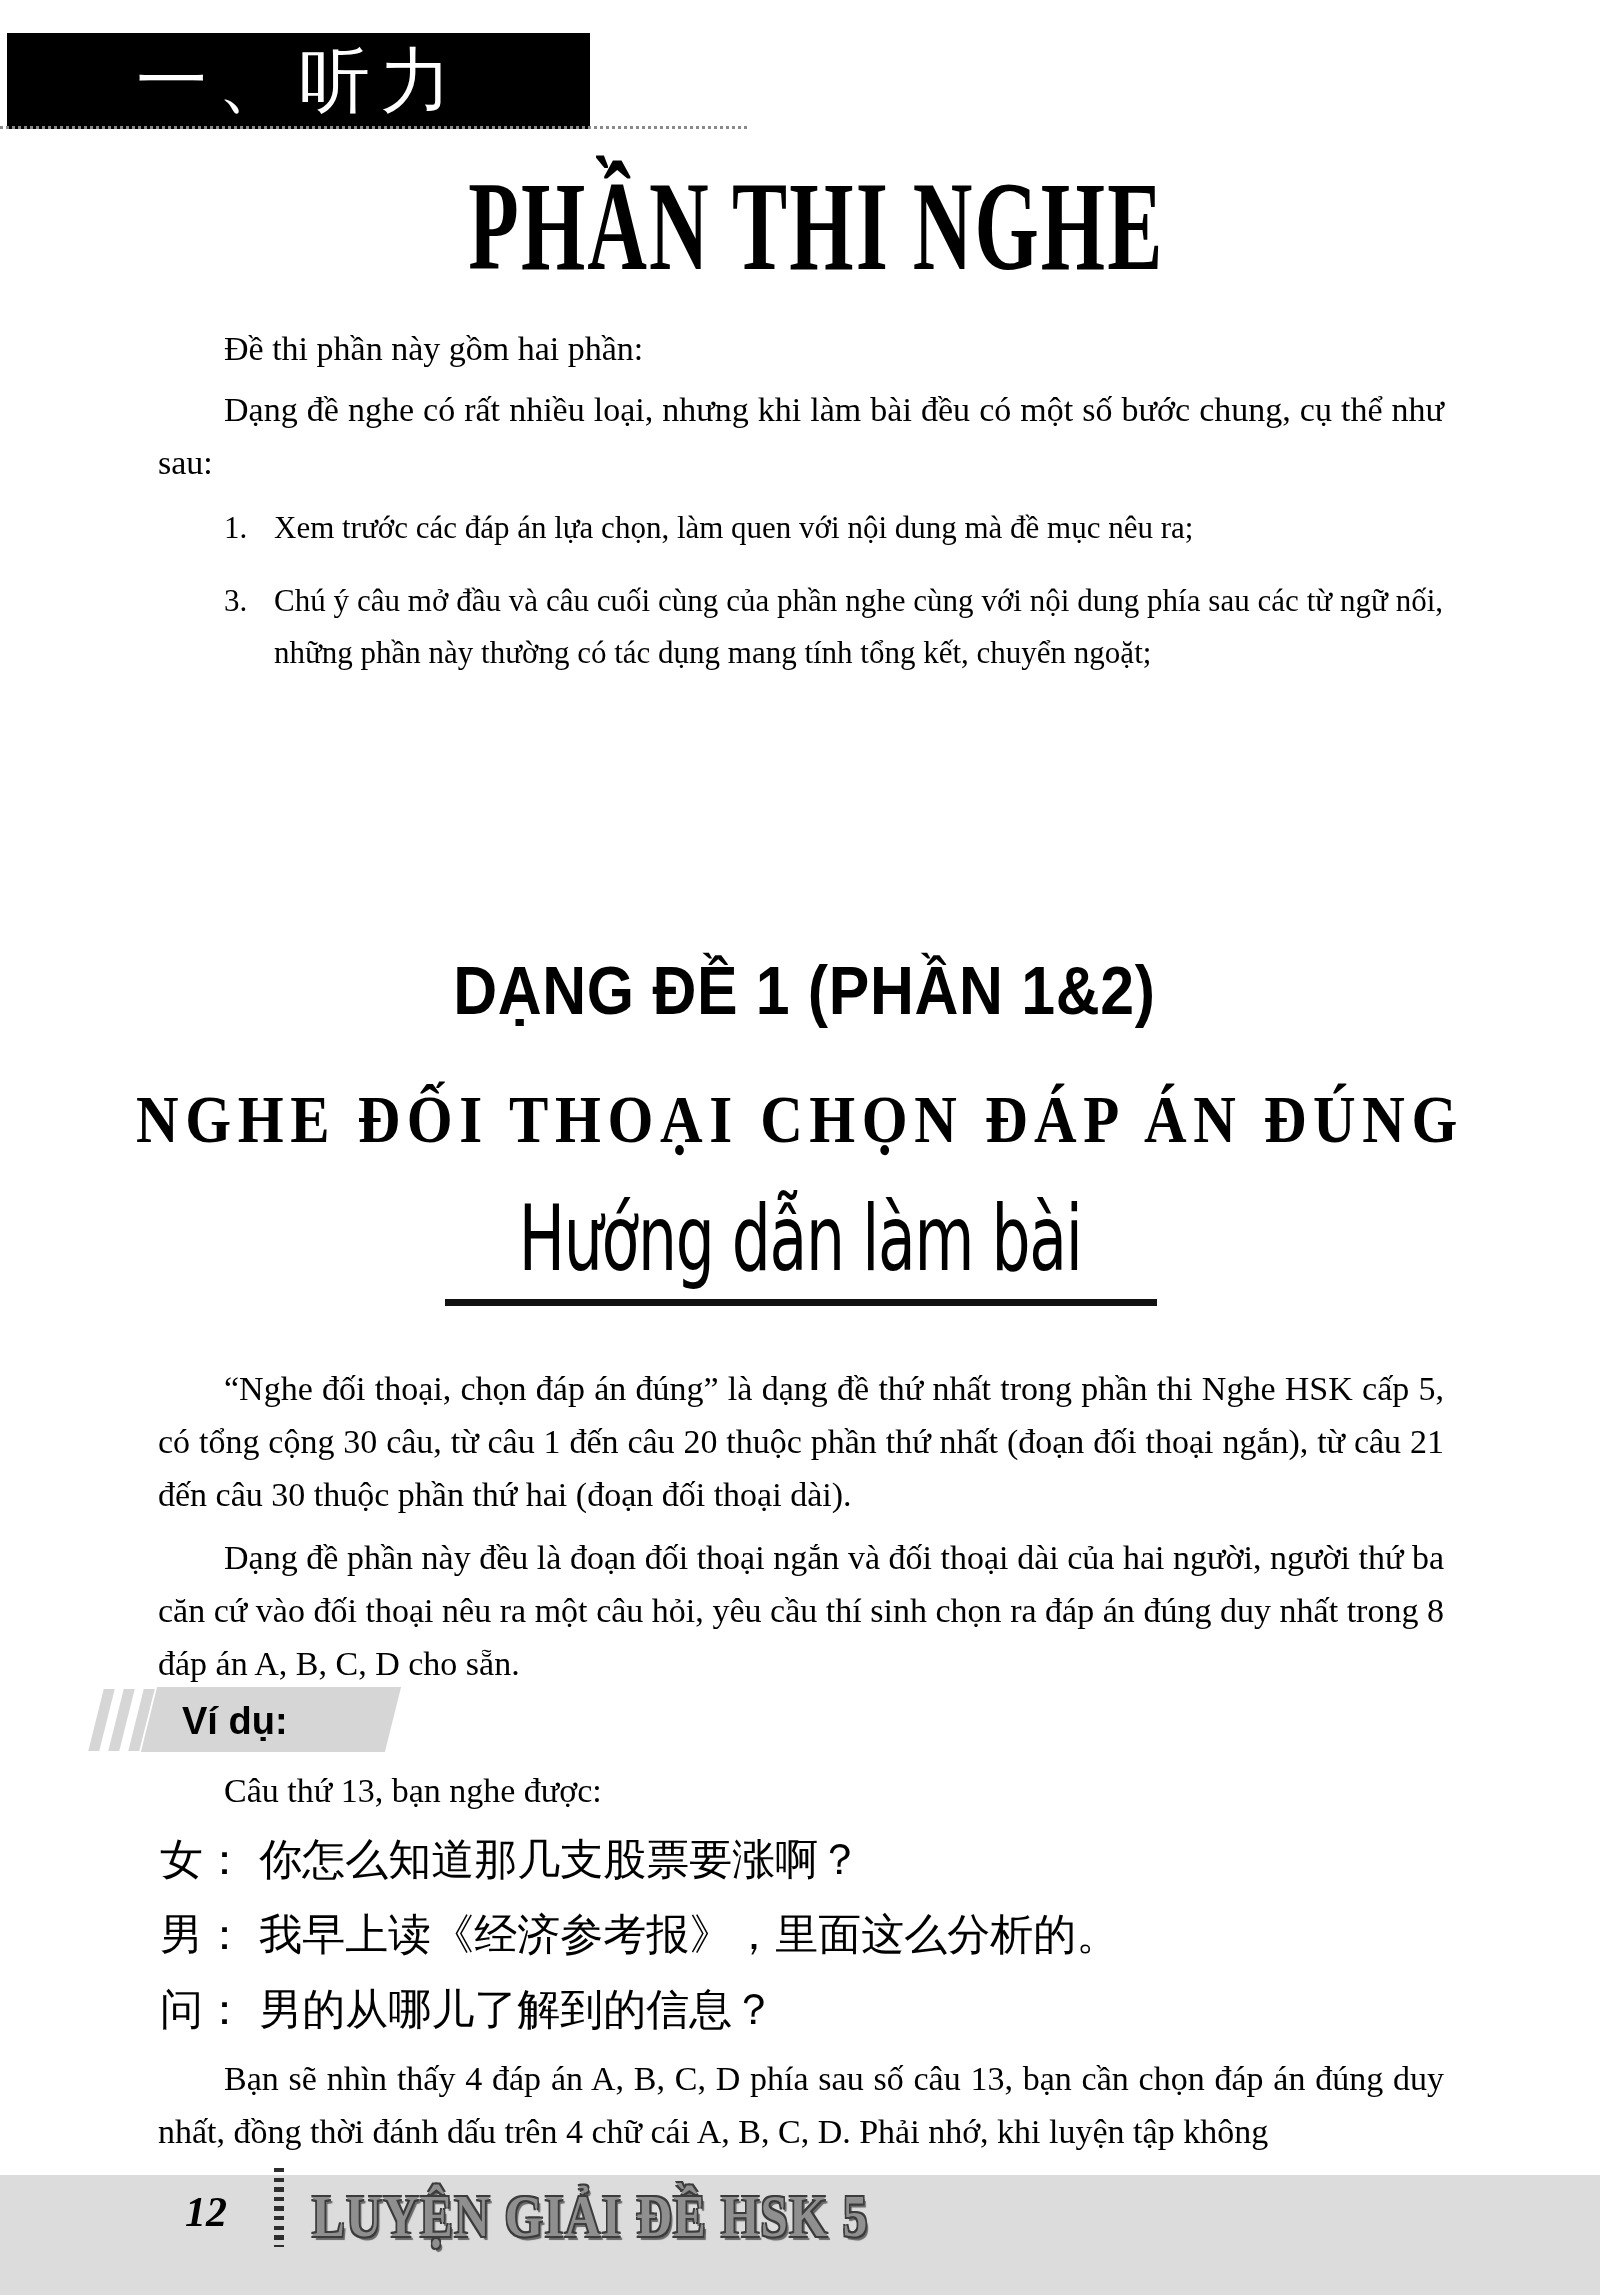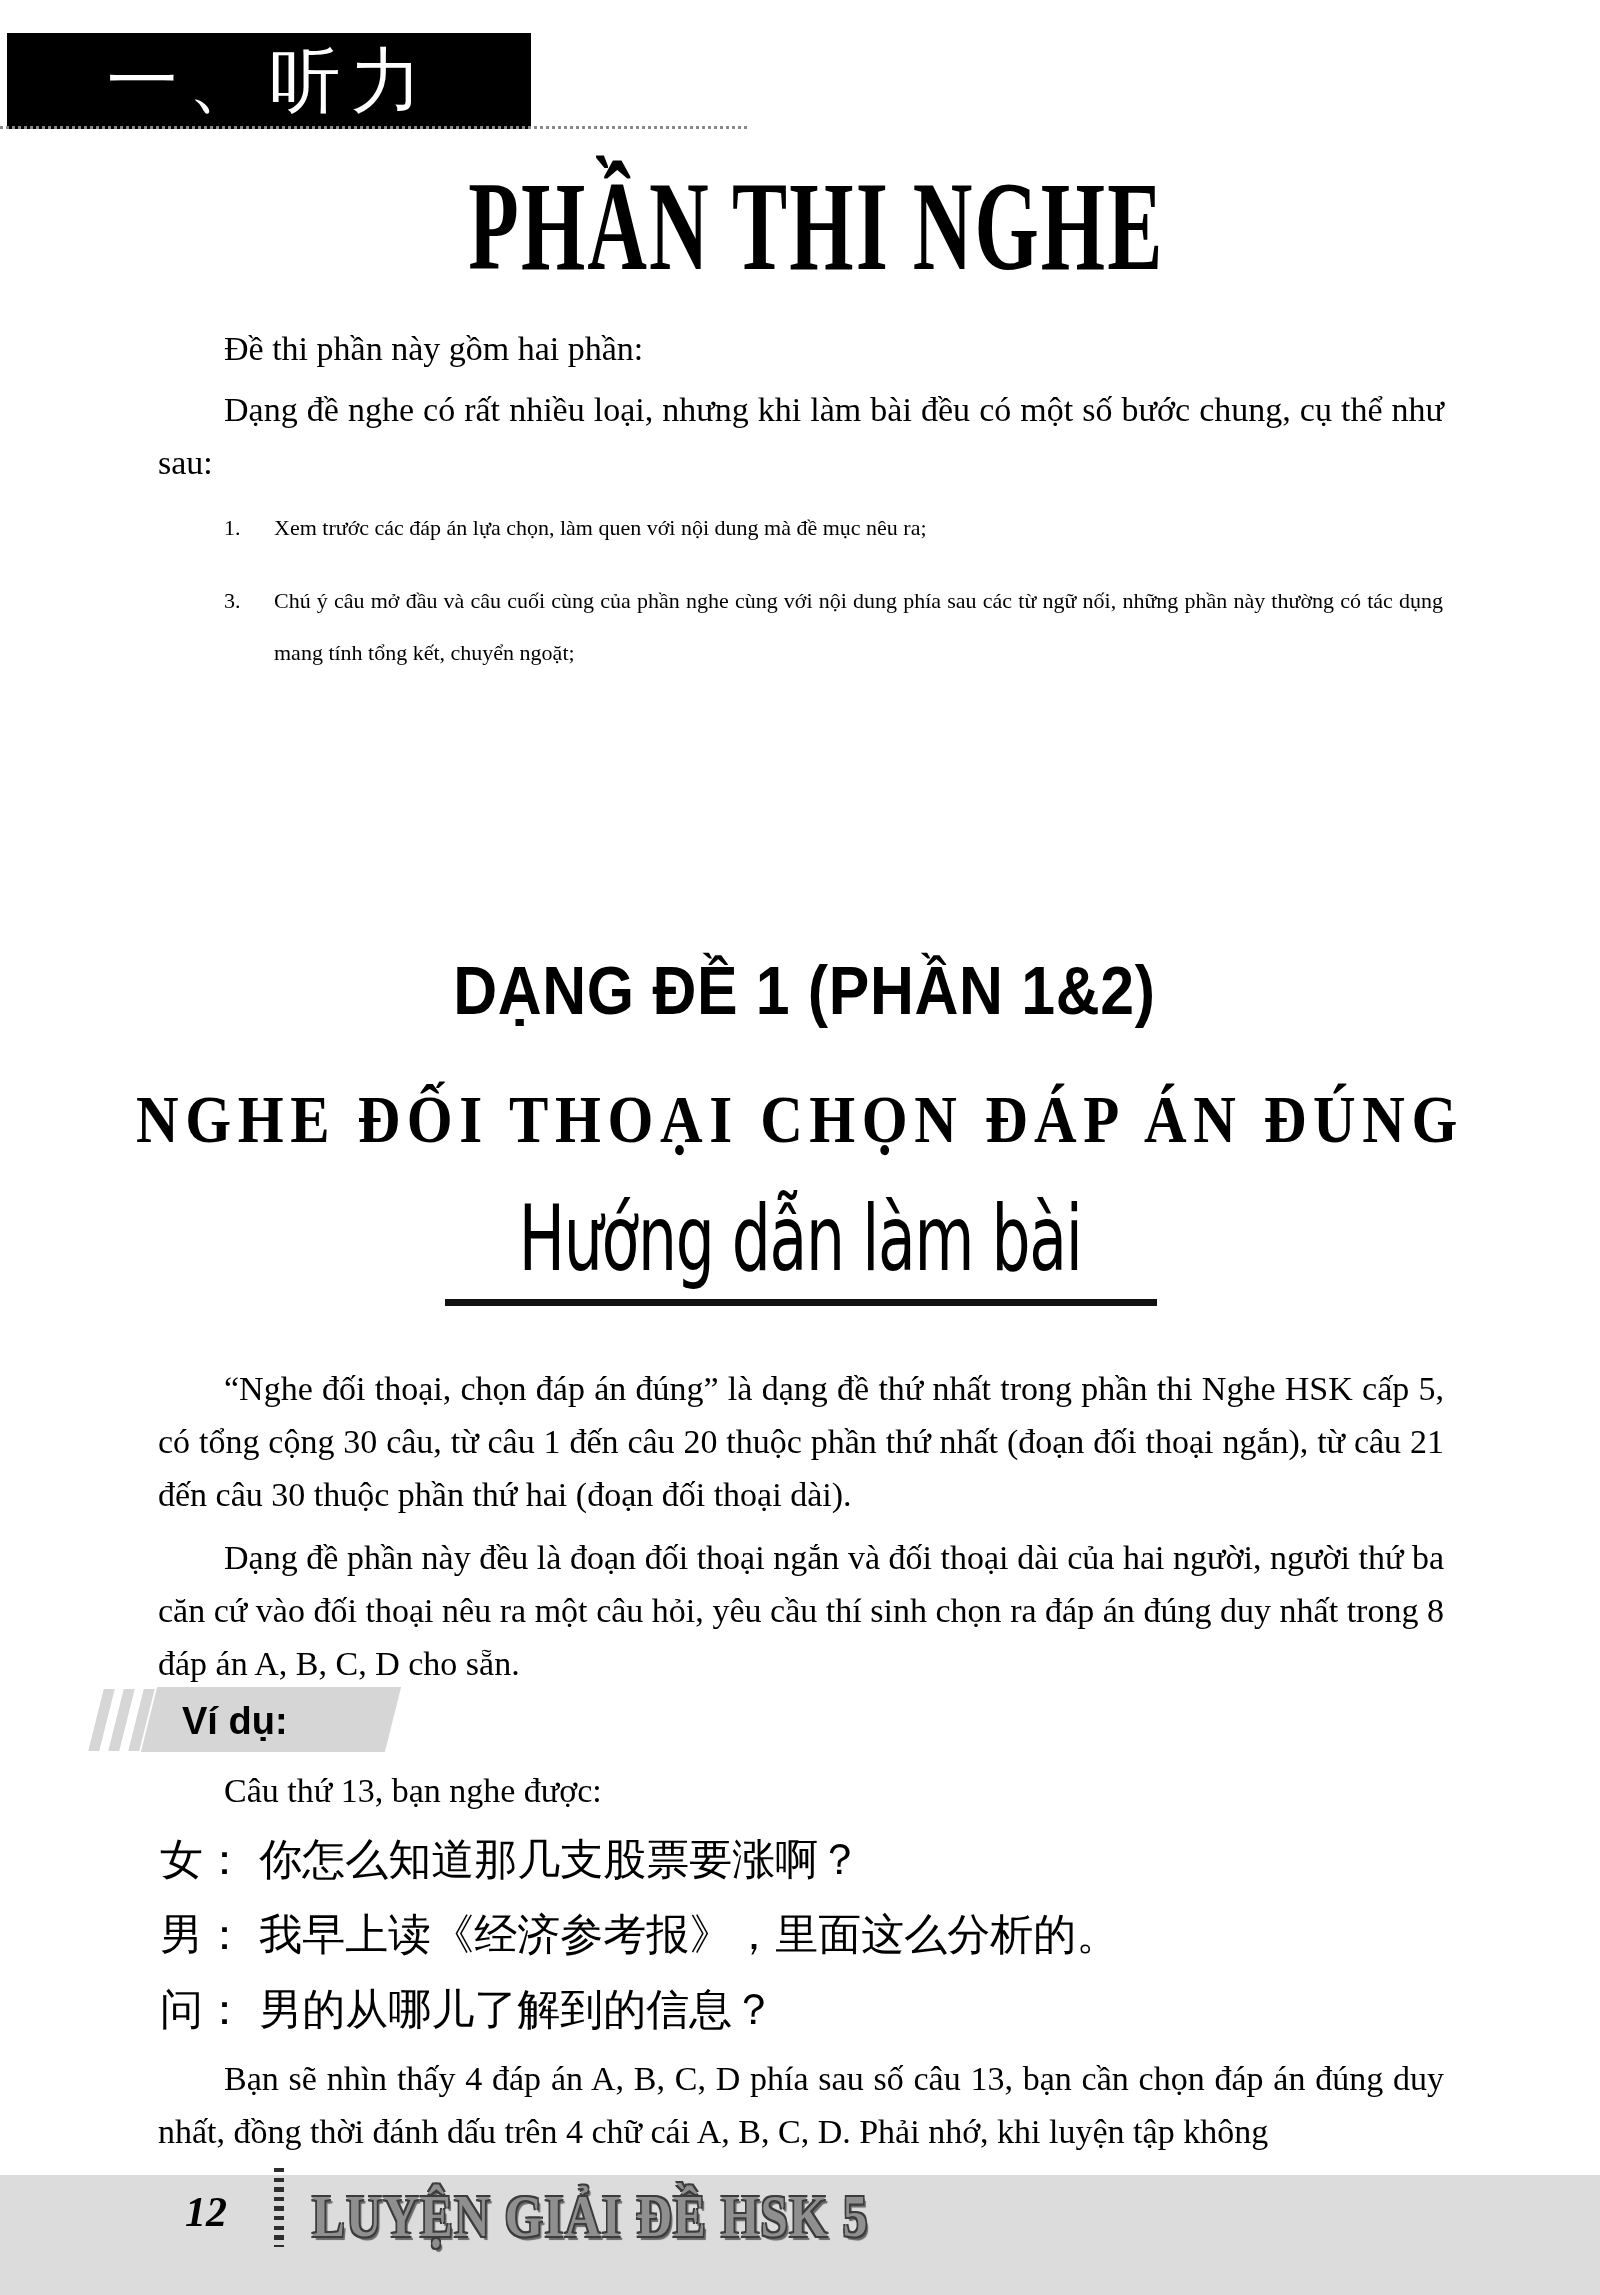--- a/index.html
+++ b/index.html
@@ -1,20 +1,20 @@
 <!DOCTYPE html>
 <html style="font-size:11.8px"><head>
 <meta charset="utf-8">
 <style>
   * { margin:0; padding:0; box-sizing:border-box; }
   html,body { width:1600px; height:2295px; background:#ffffff; overflow:hidden; }
   body { position:relative; font-family:"Liberation Serif", serif; color:#000; }
 
   
-  .banner { position:absolute; left:7.4px; top:33px; width:524px; height:96px;
+  .banner { position:absolute; left:7.4px; top:33px; width:583px; height:96px;
             background:#000; color:#fff; display:flex; align-items:center; justify-content:center; }
   .banner span { font-size:71px; letter-spacing:10.3px; font-family:"Liberation Serif", serif; }
   .dotted-rule { position:absolute; left:0; top:126px; width:747px; height:0;
                  border-top:3.7px dotted #8a8a8a; }
 
   
   .main-title { position:absolute; left:0; right:0; top:153px; text-align:center; height:155px;padding-left:32px; }
   .main-title span { display:inline-block; font-weight:bold; font-size:87px; letter-spacing:2.2px;
                      transform:scale(0.95,1.45); transform-origin:center top; }
 
@@ -22,21 +22,21 @@
   .para { position:absolute; left:158px; right:156px; font-size:34px; line-height:53px;
           text-align:justify; text-indent:66px; }
   .p-intro   { top:322px; text-align:left; }
   .p-overview{ top:383px; }
   .p-one     { top:1362px; }
   .p-two     { top:1531px; }
   .p-close   { top:2052px; }
 
   
   .steps { position:absolute; left:224px; right:157px; top:502px; }
-  .step  { font-size:22px; line-height:52px; text-align:justify;
+  .step  { font-size:31px; line-height:52px; text-align:justify;
            padding-left:50px; text-indent:-50px; margin-bottom:20.6px; }
   .step .num { display:inline-block; width:50px; text-indent:0; }
 
   
   .section-title { position:absolute; left:8px; right:0; top:951px; text-align:center; height:88px; }
   .section-title span { display:inline-block; font-family:"Liberation Sans", sans-serif;
                         font-weight:bold; font-size:62px; letter-spacing:0.7px;
                         transform:scale(0.98,1.1); transform-origin:center top; }
   .section-subtitle { position:absolute; left:0; right:0; top:1080px; text-align:center; height:88px; }
   .section-subtitle span { display:inline-block; font-weight:bold; font-size:59px; letter-spacing:6.6px;

